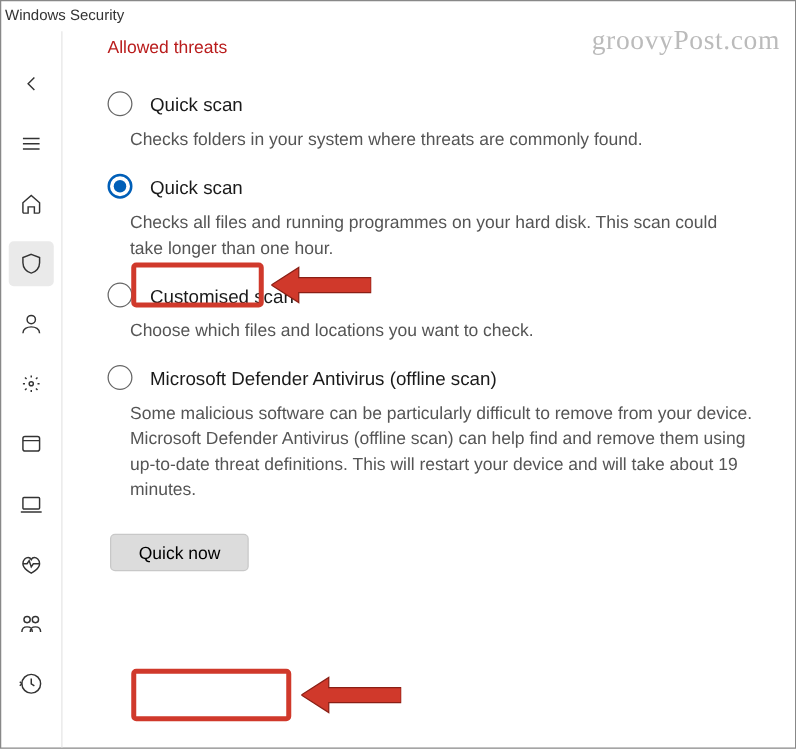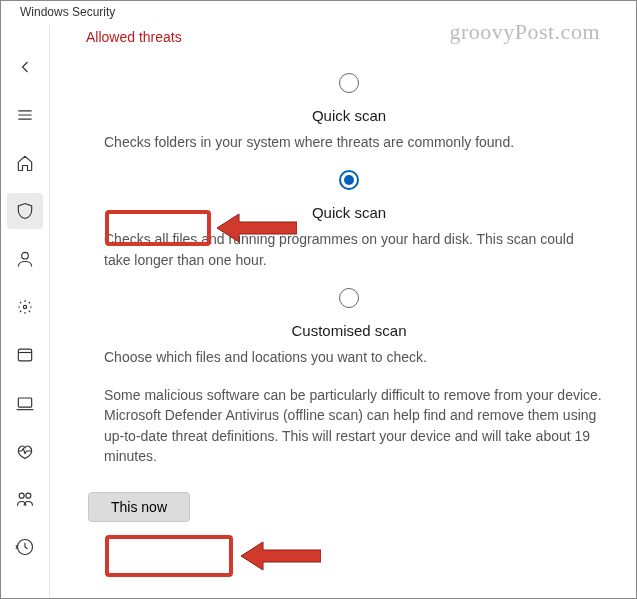--- a/index.html
+++ b/index.html
@@ -10,28 +10,28 @@
       background: #fff;
       width: 637px;
       height: 599px;
       position: relative;
       border: 1px solid #888;
       overflow: hidden;
     }
     .window-title {
       position: absolute;
       top: 4px;
-      left: 19px;
+      left: 3px;
       font-size: 12px;
       color: #333;
     }
     .watermark {
       position: absolute;
       top: 18px;
-      right: 36px;
+      right: 12px;
       font-family: Georgia, serif;
       font-size: 22px;
       color: #bbb;
       letter-spacing: 0.5px;
     }
     .sidebar {
       position: absolute;
       top: 24px;
       left: 0;
       width: 48px;
@@ -71,24 +71,23 @@
       font-size: 14px;
       margin-bottom: 14px;
       cursor: pointer;
     }
     .scan-options { margin-top: 28px; }
     .option {
       margin-bottom: 18px;
     }
     .option-header {
       display: flex;
-      align-items: center;
+      align-items: flex-end;
       gap: 14px;
       margin-bottom: 8px;
-      flex-direction: column;
     }
     .radio {
       width: 20px;
       height: 20px;
       border-radius: 50%;
       border: 1.5px solid #666;
       flex-shrink: 0;
       position: relative;
       cursor: pointer;
     }
@@ -234,24 +233,28 @@
 
     <div class="option">
       <div class="option-header">
         <div class="radio"></div>
         <div class="option-label">Customised scan</div>
       </div>
       <div class="option-desc">Choose which files and locations you want to check.</div>
     </div>
 
     <div class="option">
+      <div class="option-header">
+        <div class="radio"></div>
+        <div class="option-label">Microsoft Defender Antivirus (offline scan)</div>
+      </div>
       <div class="option-desc">Some malicious software can be particularly difficult to remove from your device. Microsoft Defender Antivirus (offline scan) can help find and remove them using up-to-date threat definitions. This will restart your device and will take about 19 minutes.</div>
     </div>
 
-    <button class="scan-button">This now</button>
+    <button class="scan-button">Quick now</button>
   </div>
 </div>
 
 <div class="highlight-box hl-fullscan"></div>
 <div class="highlight-box hl-scannow"></div>
 
 <div class="arrow" style="left:216px; top:208px;">
   <svg width="80" height="38" viewBox="0 0 80 38">
     <polygon points="0,19 22,5 22,13 80,13 80,25 22,25 22,33" fill="#d0392b" stroke="#8a1f15" stroke-width="1"></polygon>
   </svg>

